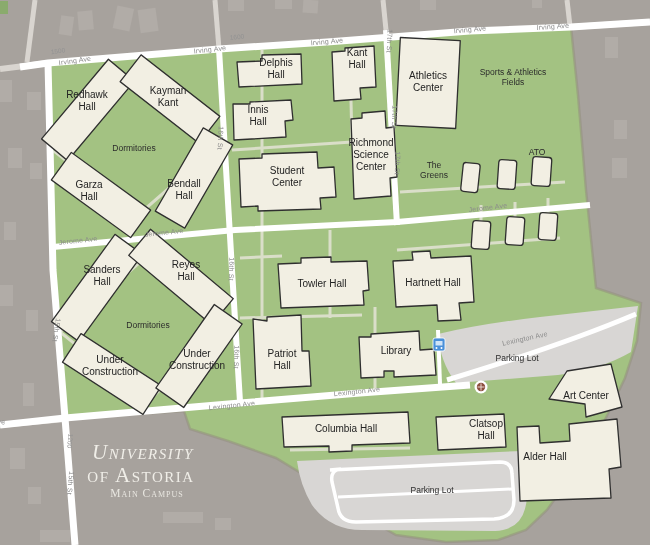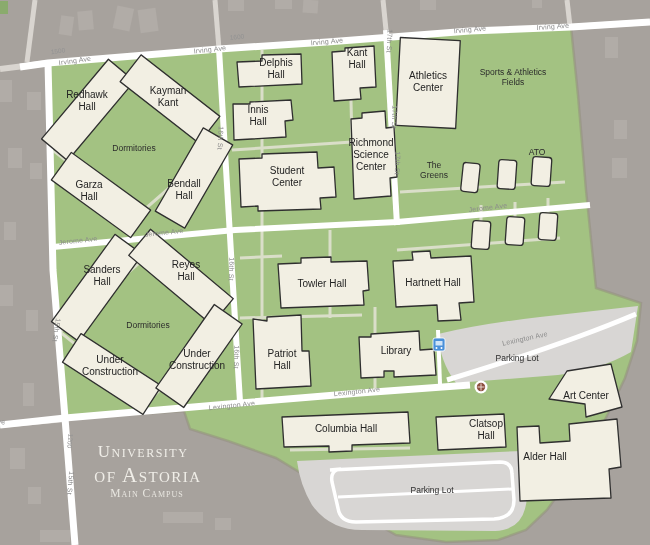--- a/index.html
+++ b/index.html
@@ -17,22 +17,22 @@
   }
   .bld{font-size:10px;color:#232323;}
   .area{font-size:8.5px;color:#2b2b2b;}
   .street{font-size:7px;color:#8b8b8b;letter-spacing:.2px;}
   .blocknum{font-size:6.5px;color:#939393;}
   .title-line{
     position:absolute;transform:translate(-50%,-50%);
     font-family:"Liberation Serif", serif;font-variant:small-caps;
     color:#f0eee8;letter-spacing:1.5px;white-space:nowrap;
   }
-  .t1{font-size:17px;}
-  .t2{font-size:21px;margin-left:7px;}
+  .t1{font-size:21px;font-style:italic;}
+  .t2{font-size:21px;}
   .t3{font-size:11.5px;letter-spacing:1px;color:#e8e6e0;text-align:center;}
 </style>
 </head>
 <body>
 
 <div id="stage">
 
   <svg id="map-svg" width="650" height="545" viewBox="0 0 650 545">
 
     <g fill="#b3aea9" opacity="0.85">

